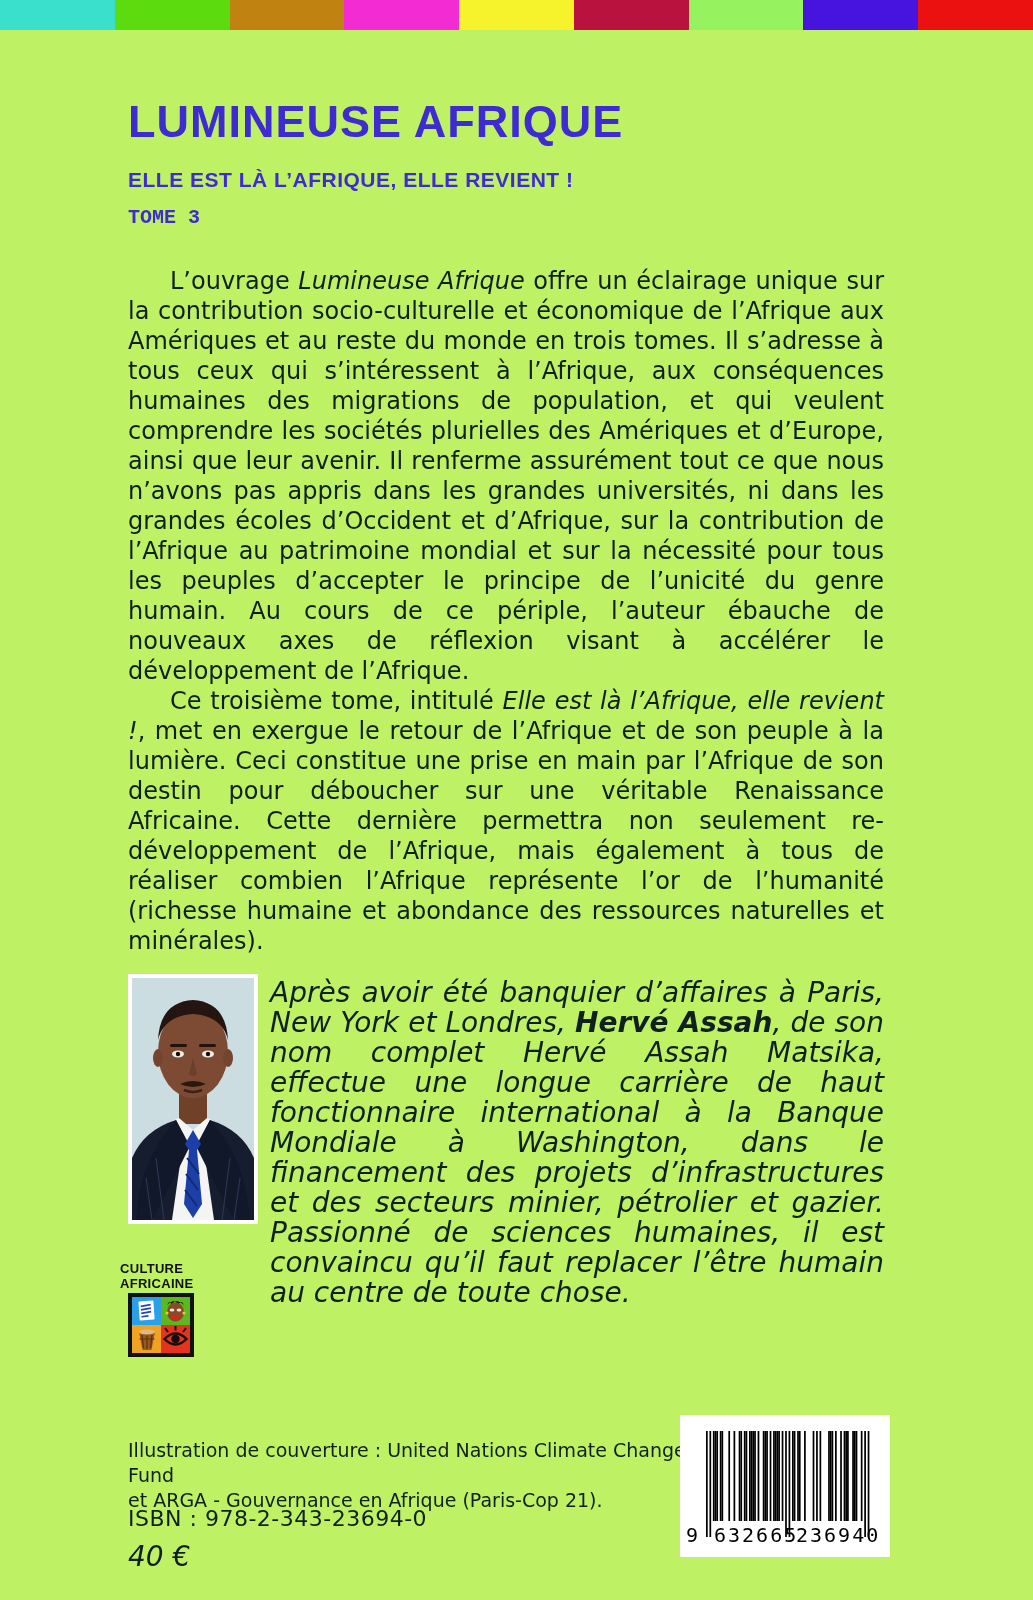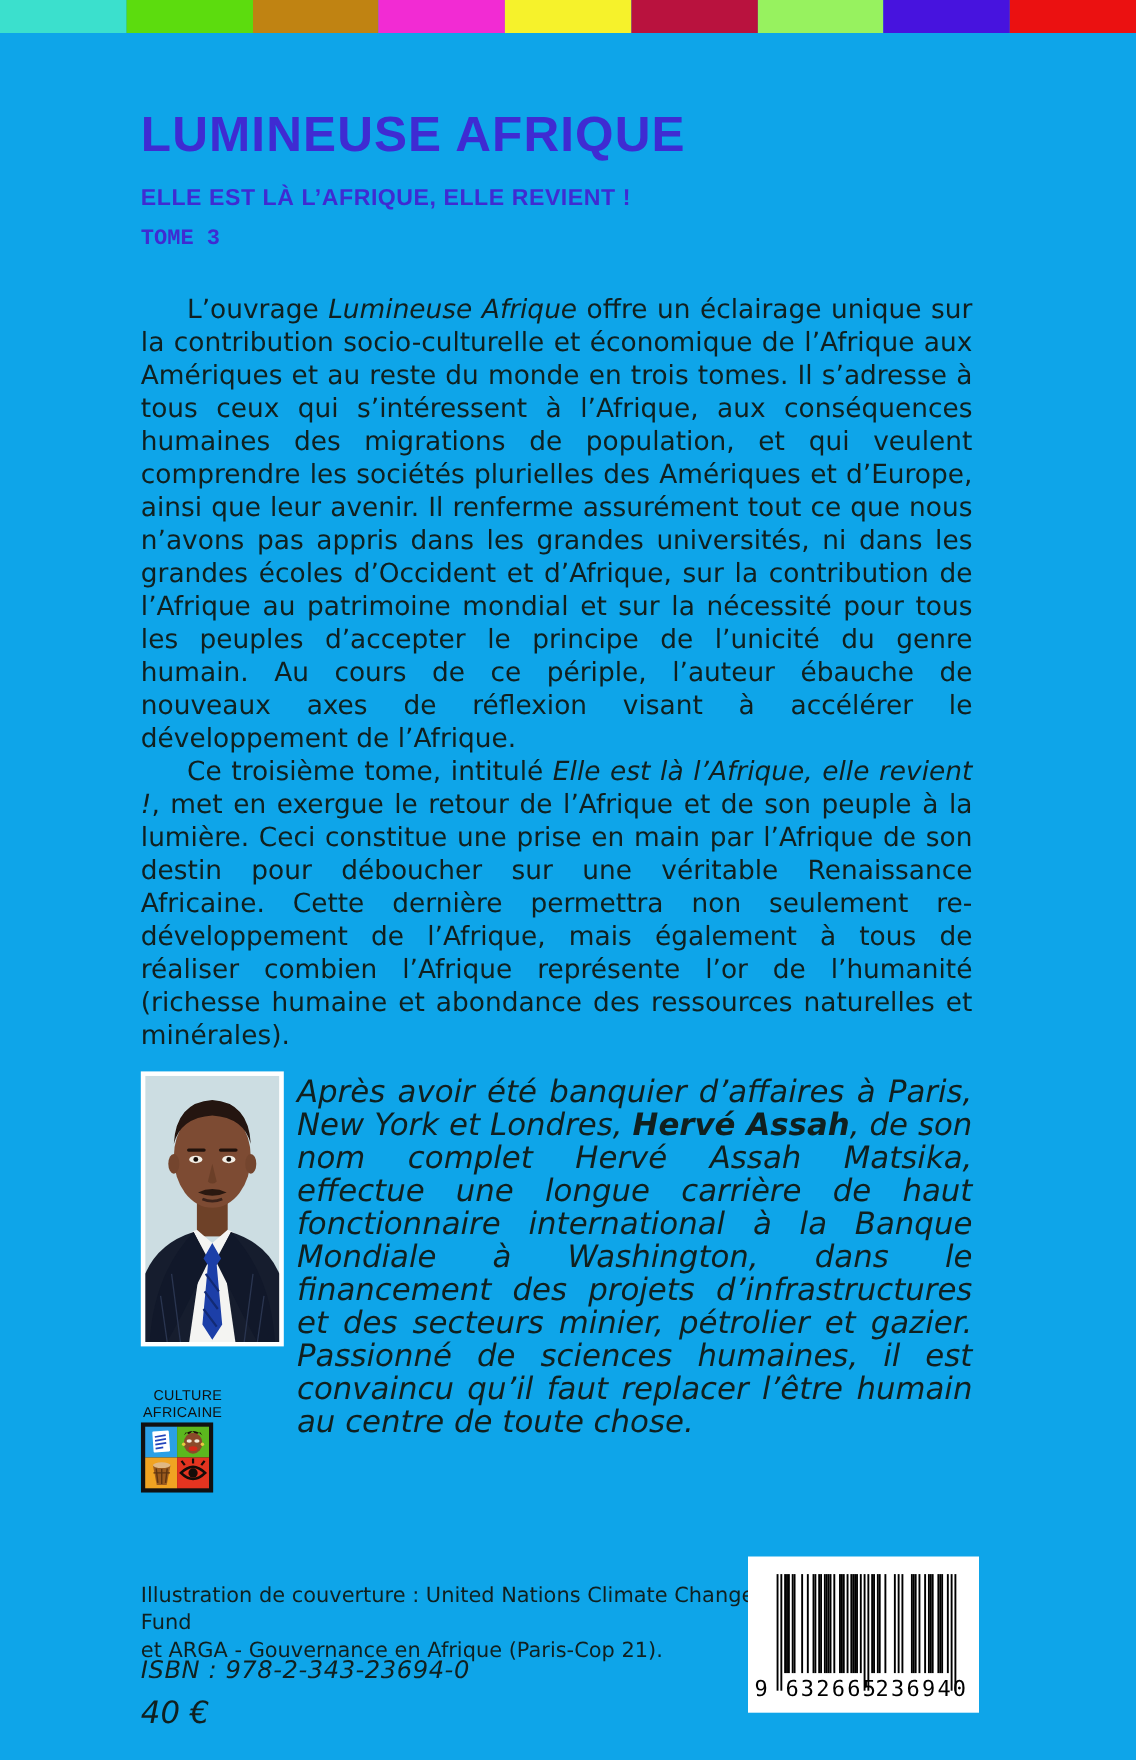--- a/index.html
+++ b/index.html
@@ -1,20 +1,20 @@
 <!DOCTYPE html>
 <html><head>
 <meta charset="utf-8">
 <style>
   * { margin:0; padding:0; box-sizing:border-box; }
   html,body { width:1033px; }
   body { font-family:"DejaVu Sans", sans-serif; }
   .page {
     position:relative; width:1033px; height:1600px;
-    background:#0ea5e9; overflow:hidden;
+    background:#bef264; overflow:hidden;
   }
   .color-bar { position:absolute; top:0; left:0; width:1033px; height:30px; display:flex; }
   .color-bar .seg { flex:1 1 0; height:100%; }
 
   .title {
     position:absolute; left:128px; top:96px; width:760px;
     font-family:"Liberation Sans", sans-serif;
     font-size:45px; font-weight:800; letter-spacing:1px;
     color:#3f2bd2;
   }
@@ -44,39 +44,39 @@
   }
   .author-photo svg { display:block; width:122px; height:242px; }
   .author-bio {
     position:absolute; left:142px; top:4px; width:614px;
     color:#102020; font-size:28px; line-height:30px;
     font-style:italic; text-align:justify;
   }
 
   .collection-label {
     position:absolute; left:120px; top:1261px; width:82px;
-    text-align:right; font-family:"Liberation Sans", sans-serif;
-    font-weight:400; font-size:13px; line-height:15px; color:#101010;
+    text-align:left; font-family:"Liberation Sans", sans-serif;
+    font-weight:700; font-size:13px; line-height:15px; color:#101010;
     letter-spacing:0.3px;
   }
   .collection-logo {
     position:absolute; left:128px; top:1293px; width:66px; height:64px;
   }
   .collection-desc {
     position:absolute; left:205px; top:1288px; width:678px;
     color:#102020; font-size:20px; line-height:26px; text-align:justify;
   }
 
   .credit {
     position:absolute; left:128px; top:1438px; width:560px;
     color:#102020; font-size:19px; line-height:25px;
   }
   .isbn {
     position:absolute; left:128px; top:1506px;
-    color:#102020; font-size:22px; letter-spacing:0.5px;font-style:italic;
+    color:#102020; font-size:22px; letter-spacing:0.5px;
   }
   .price {
     position:absolute; left:128px; top:1540px;
     color:#102020; font-size:28px;font-style:italic;
   }
 
   .barcode-box {
     position:absolute; left:680px; top:1415px; width:210px; height:142px;
     background:#ffffff;
   }

